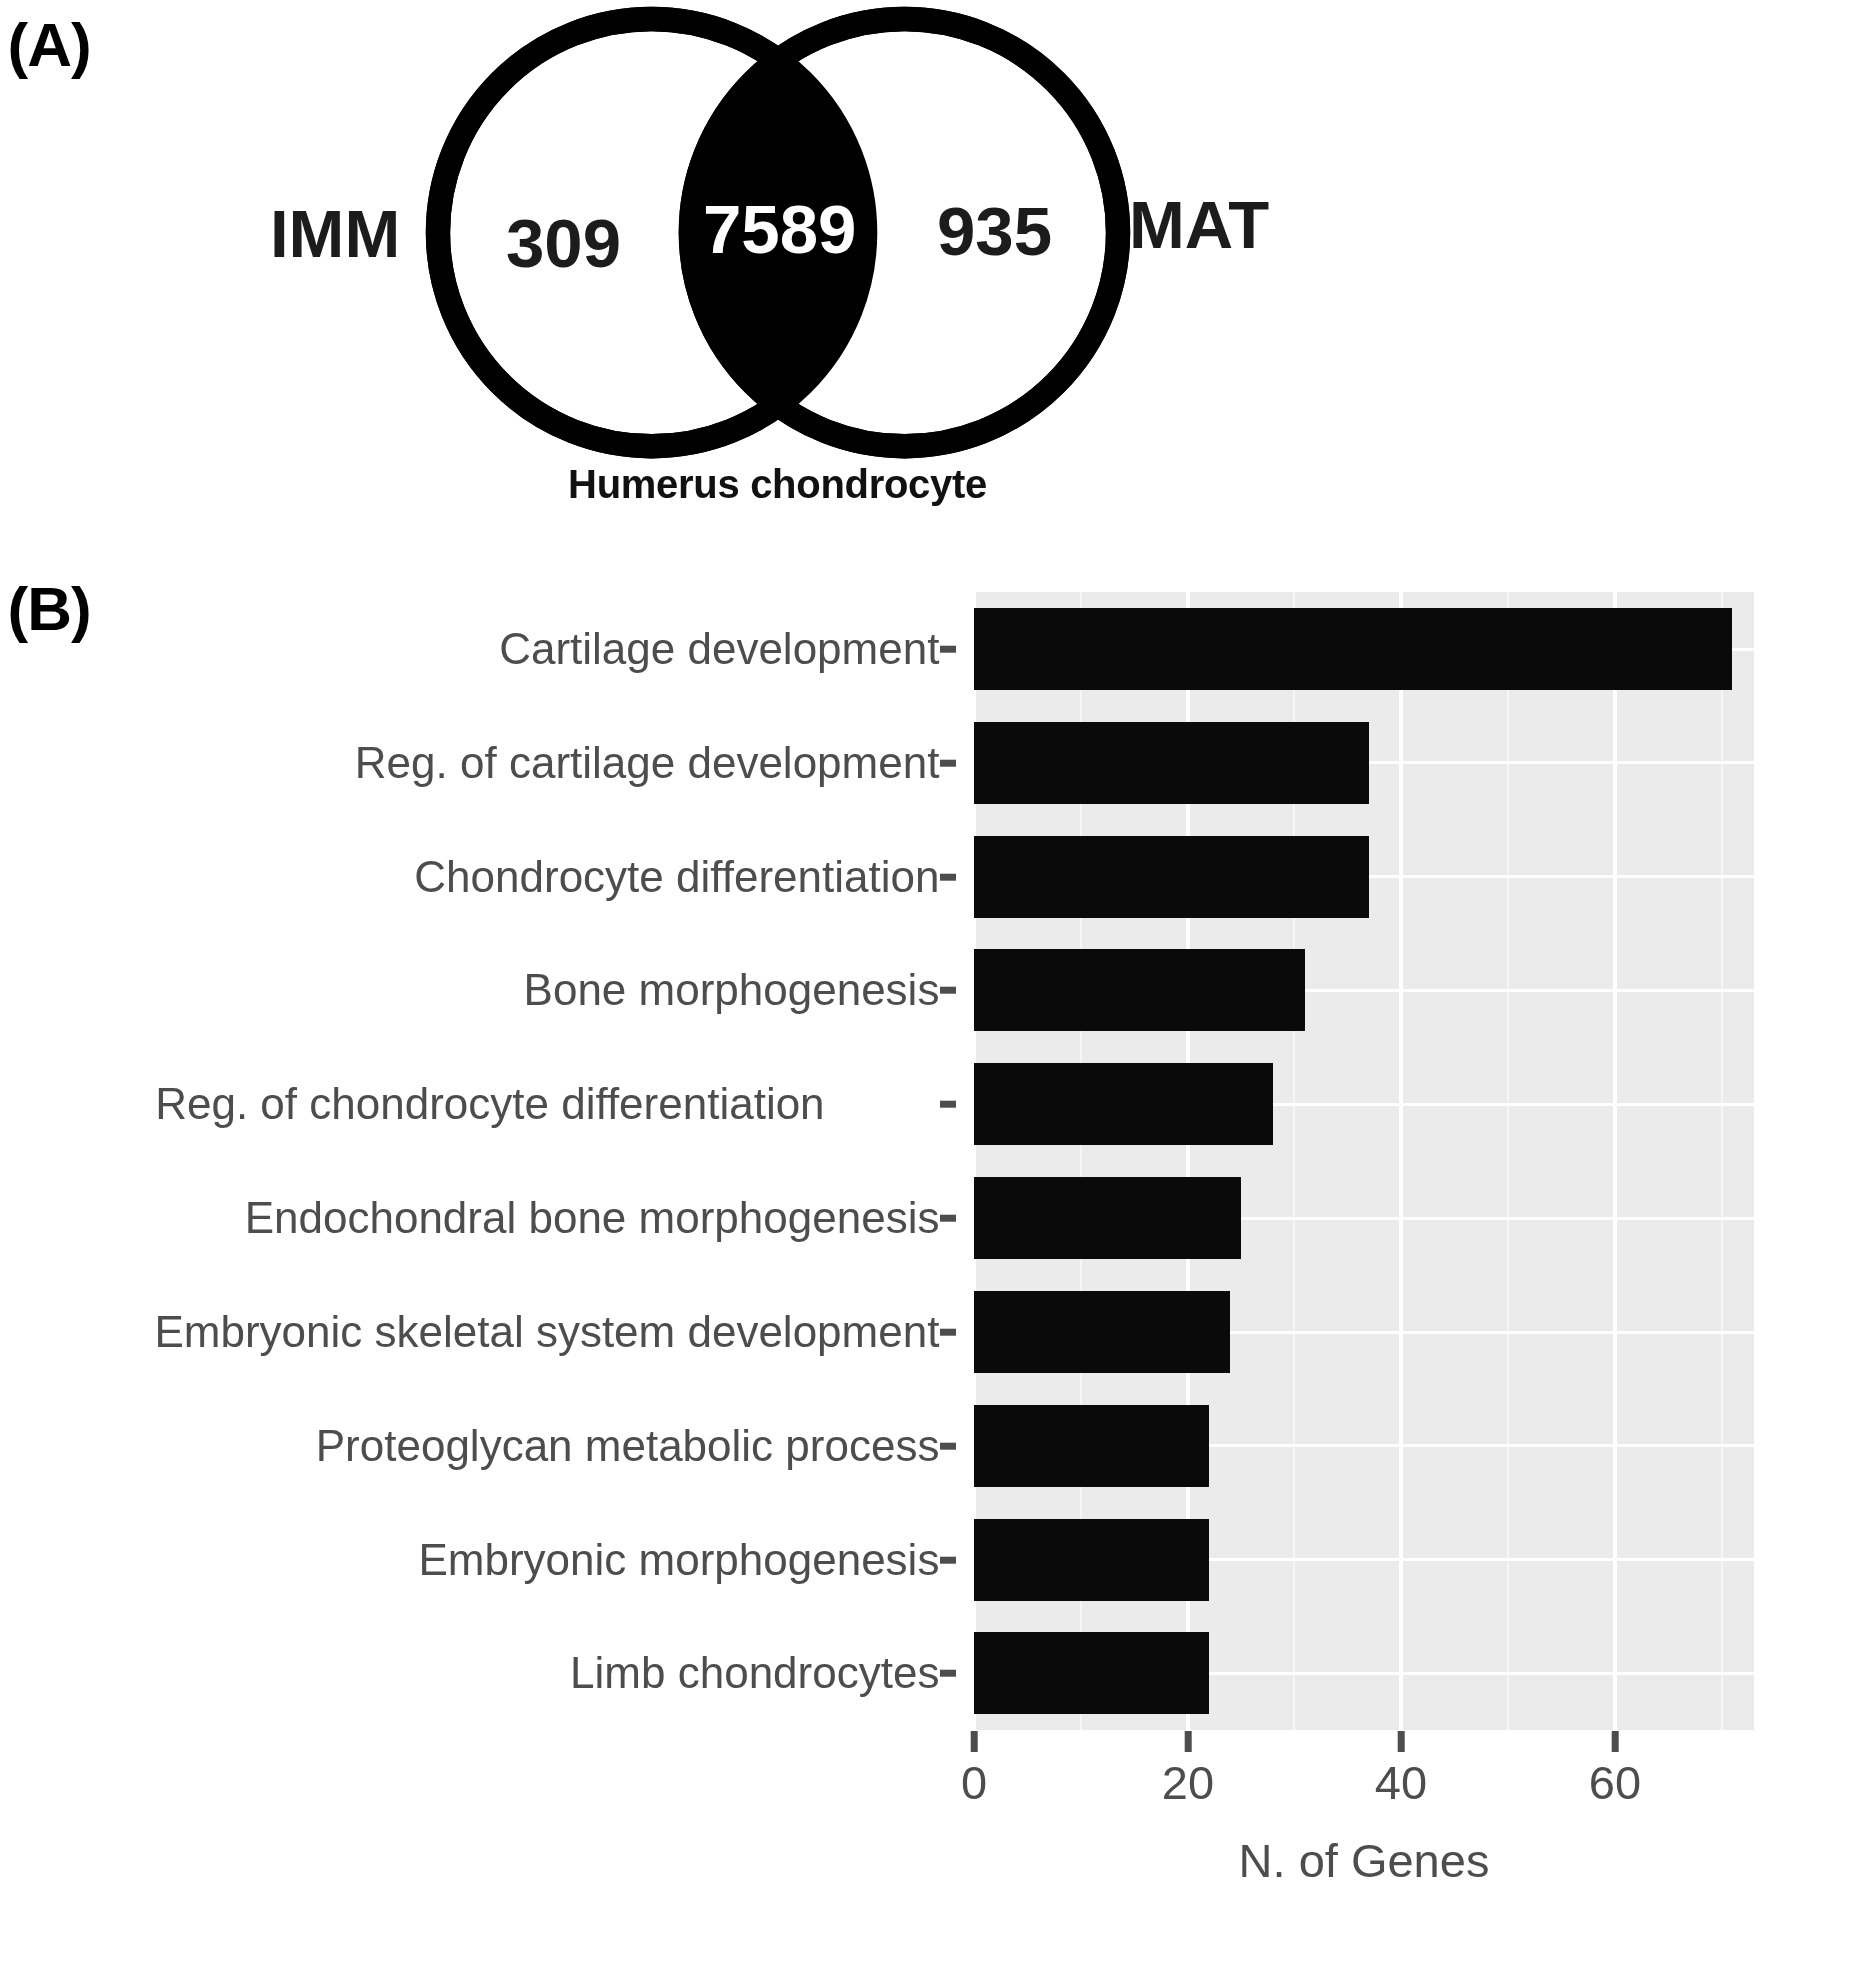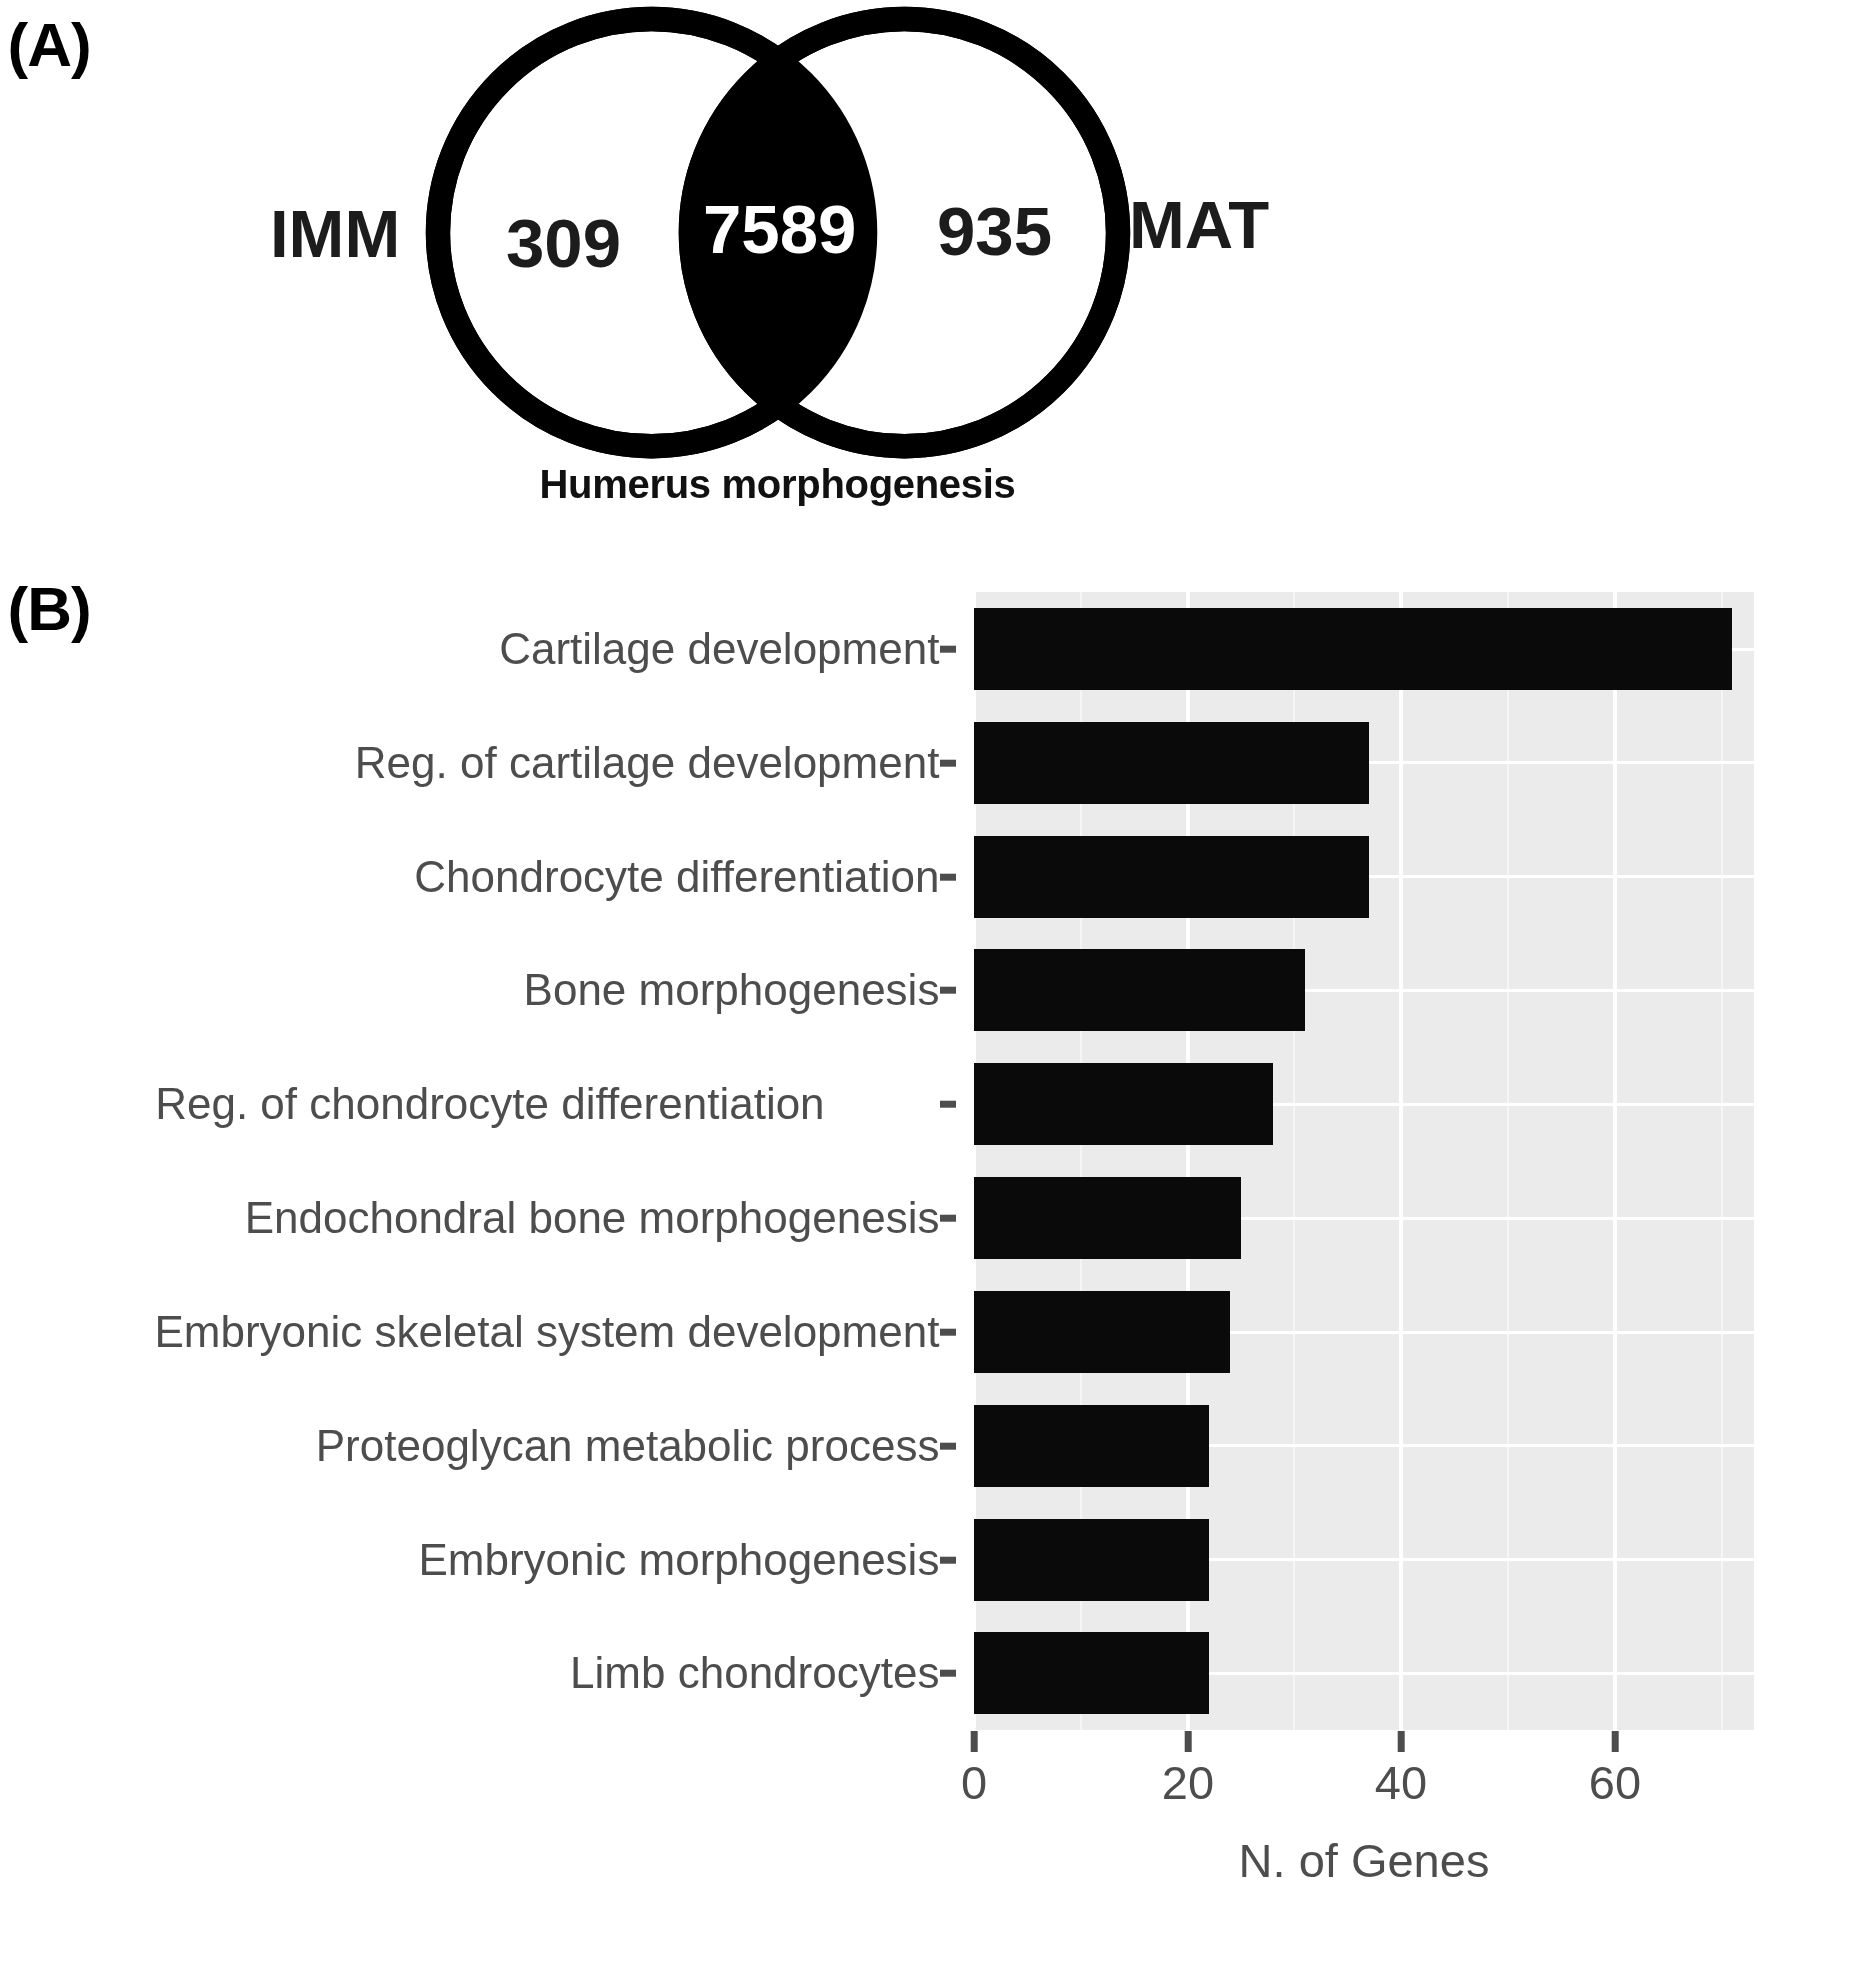--- a/index.html
+++ b/index.html
@@ -183,21 +183,21 @@
   <div id="venn-label-left" class="venn-side-label">IMM</div>
 
   <div id="venn-label-right" class="venn-side-label">MAT</div>
 
   <div id="venn-count-left" class="venn-count">309</div>
 
   <div id="venn-count-center" class="venn-count">7589</div>
 
   <div id="venn-count-right" class="venn-count">935</div>
 
-  <div id="venn-caption">Humerus morphogenesis</div>
+  <div id="venn-caption">Humerus chondrocyte</div>
 </div>
 
 <div id="panel-b">
   <div id="chart-area">
 
     <div id="ylabels">
         <div class="ycat" style="top: 57px;">Cartilage development</div>
         <div class="ytick" style="top: 57px;"></div>
         <div class="ycat" style="top: 171px;">Reg. of cartilage development</div>
         <div class="ytick" style="top: 171px;"></div>

